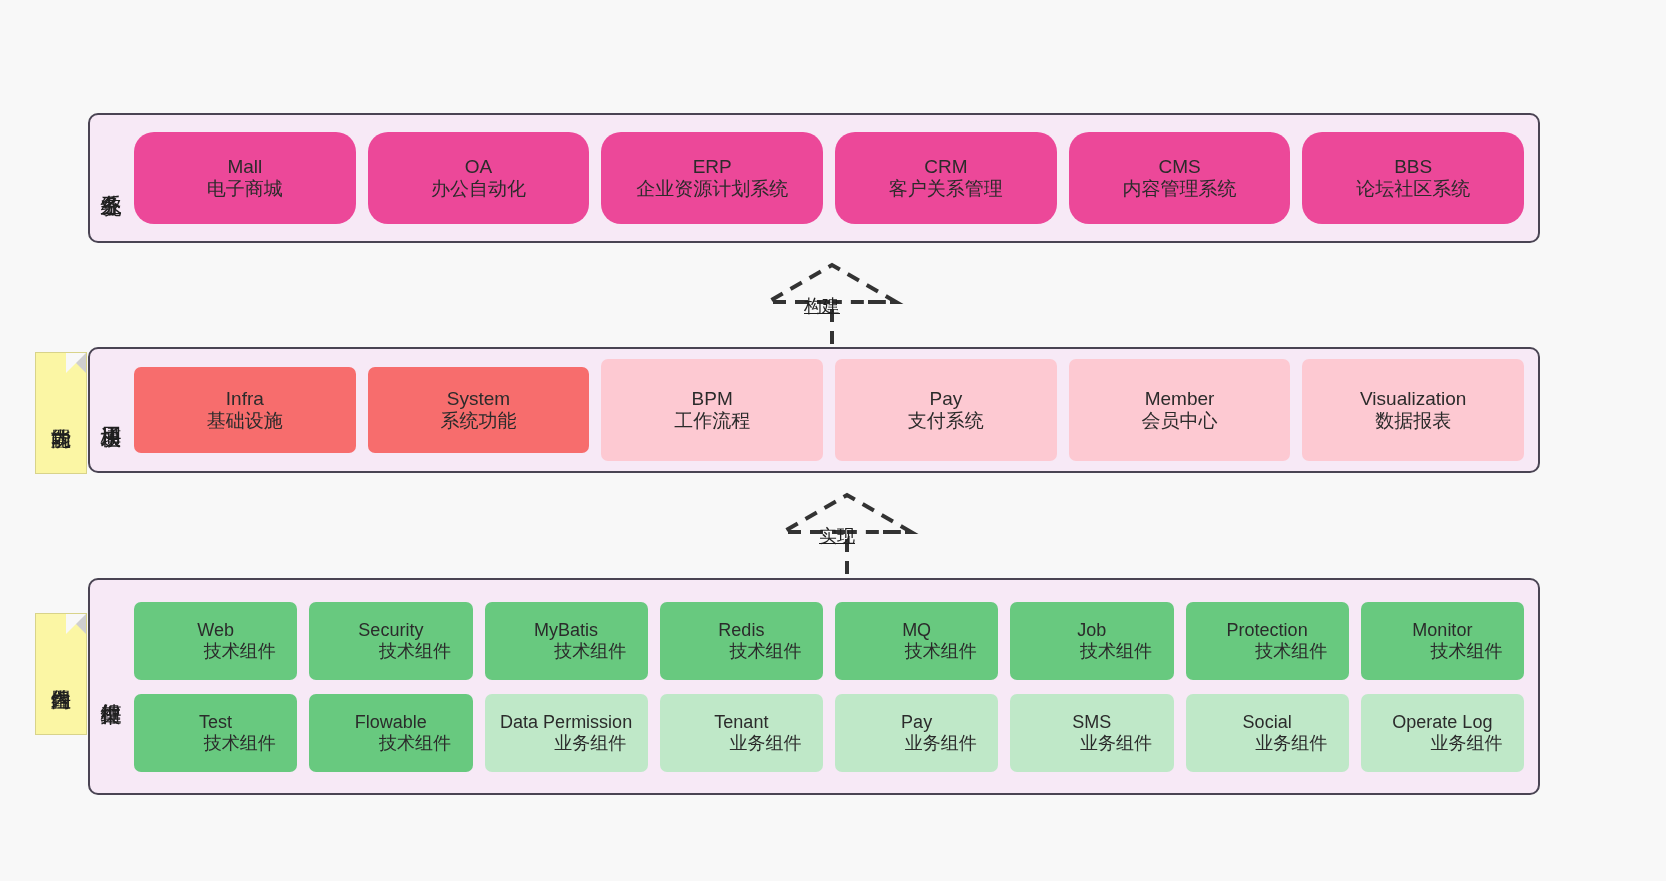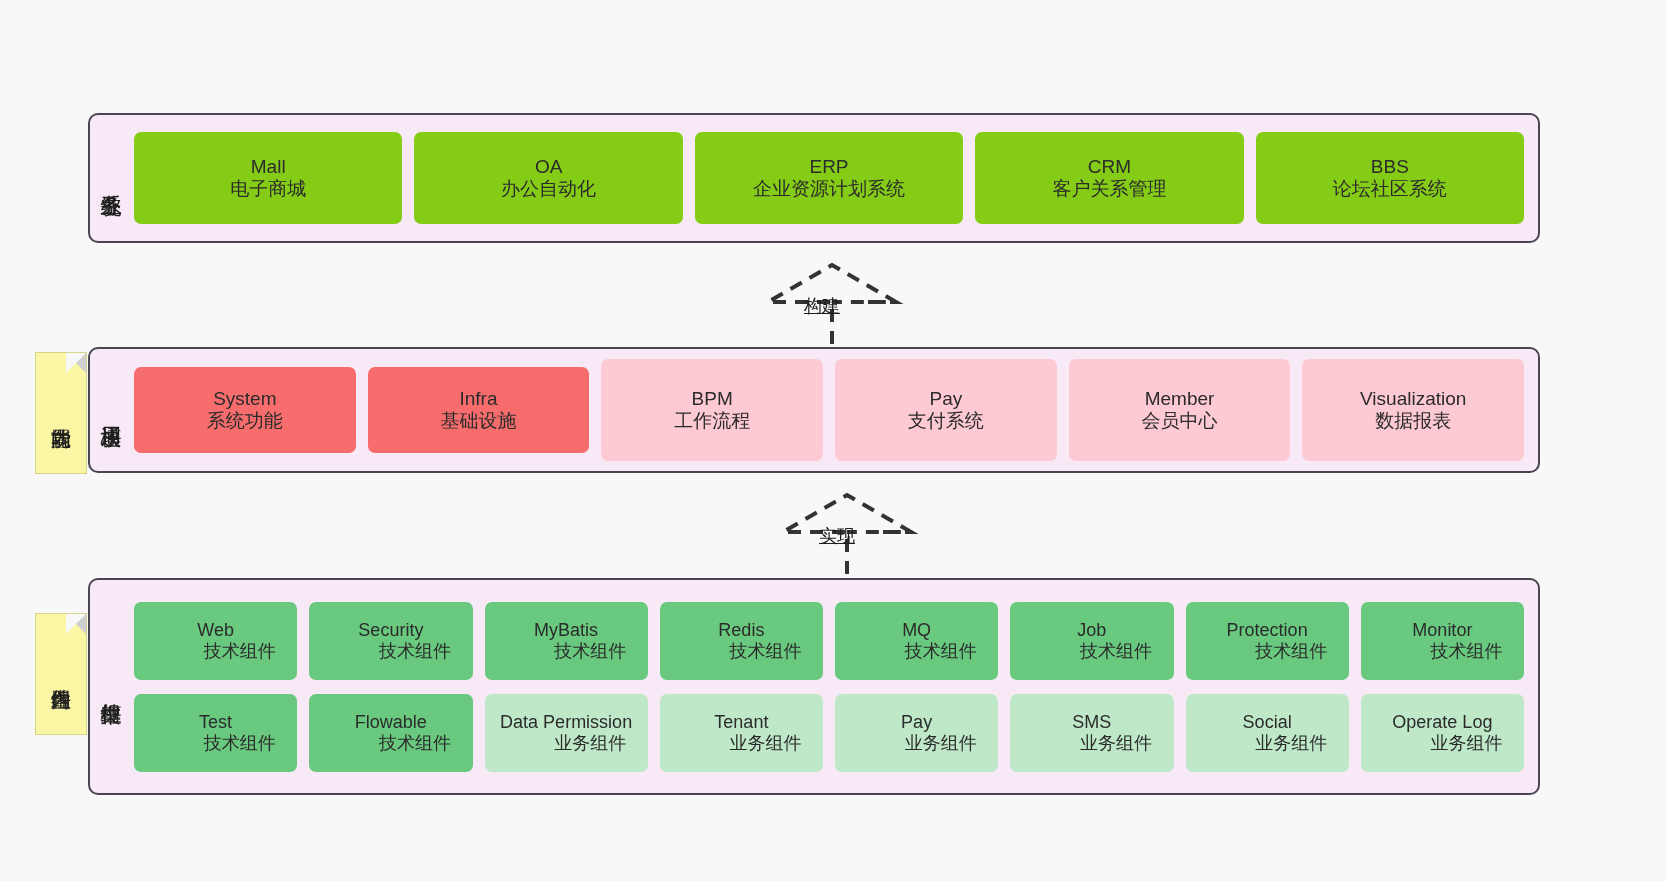--- a/index.html
+++ b/index.html
@@ -72,21 +72,21 @@
     justify-content:center;
     text-align:center;
     line-height:1.16;
     padding:4px 6px;
   }
   .card .en{font-size:19px;}
   .card .cn{font-size:19px;}
   .card.small .en{font-size:18px;}
   .card.small .cn{font-size:18px;margin-left:48px;}
 
-  .c-blue{background:#84cc16;height:92px;}
+  .c-blue{background:#ec4899;height:92px;border-radius:20px;}
   .c-red{background:#f76d6d;height:86px;}
   .c-pink{background:#fdc9d2;height:102px;}
   .c-green{background:#68c97f;height:78px;}
   .c-lgreen{background:#bfe8c8;height:78px;}
 
   
   .note{
     position:absolute;
     box-sizing:border-box;
     background:#fbf6a4;
@@ -147,20 +147,24 @@
       </div>
       <div class="card c-blue">
         <span class="en">ERP</span>
         <span class="cn">企业资源计划系统</span>
       </div>
       <div class="card c-blue">
         <span class="en">CRM</span>
         <span class="cn">客户关系管理</span>
       </div>
       <div class="card c-blue">
+        <span class="en">CMS</span>
+        <span class="cn">内容管理系统</span>
+      </div>
+      <div class="card c-blue">
         <span class="en">BBS</span>
         <span class="cn">论坛社区系统</span>
       </div>
     </div>
   </div>
 
   <div class="arrow" id="arrow-build" style="left:755px;top:262px;width:155px;height:82px;">
     <svg width="155" height="82" viewBox="0 0 155 82">
       <path d="M72 82 L72 40 L8 40 L72 3 L136 40 L72 40" fill="none" stroke="#333333" stroke-width="4" stroke-dasharray="13,9" stroke-linecap="butt" transform="translate(5,0)"></path>
       <path d="M77 82 L77 40 M113 40 L141 40" fill="none" stroke="#333333" stroke-width="4" stroke-dasharray="13,9"></path>
@@ -171,26 +175,26 @@
   <div class="note" id="note-functions" style="left:35px;top:352px;width:52px;height:122px;">
     <span class="fold"></span>
     <span class="fold2"></span>
     <span>内置功能</span>
   </div>
 
   <div class="layer" id="layer-common" style="left:88px;top:347px;width:1452px;height:126px;">
     <div class="layer-title">通用模块</div>
     <div class="layer-body">
       <div class="card c-red">
+        <span class="en">Infra</span>
+        <span class="cn">基础设施</span>
+      </div>
+      <div class="card c-red">
         <span class="en">System</span>
         <span class="cn">系统功能</span>
-      </div>
-      <div class="card c-red">
-        <span class="en">Infra</span>
-        <span class="cn">基础设施</span>
       </div>
       <div class="card c-pink">
         <span class="en">BPM</span>
         <span class="cn">工作流程</span>
       </div>
       <div class="card c-pink">
         <span class="en">Pay</span>
         <span class="cn">支付系统</span>
       </div>
       <div class="card c-pink">

